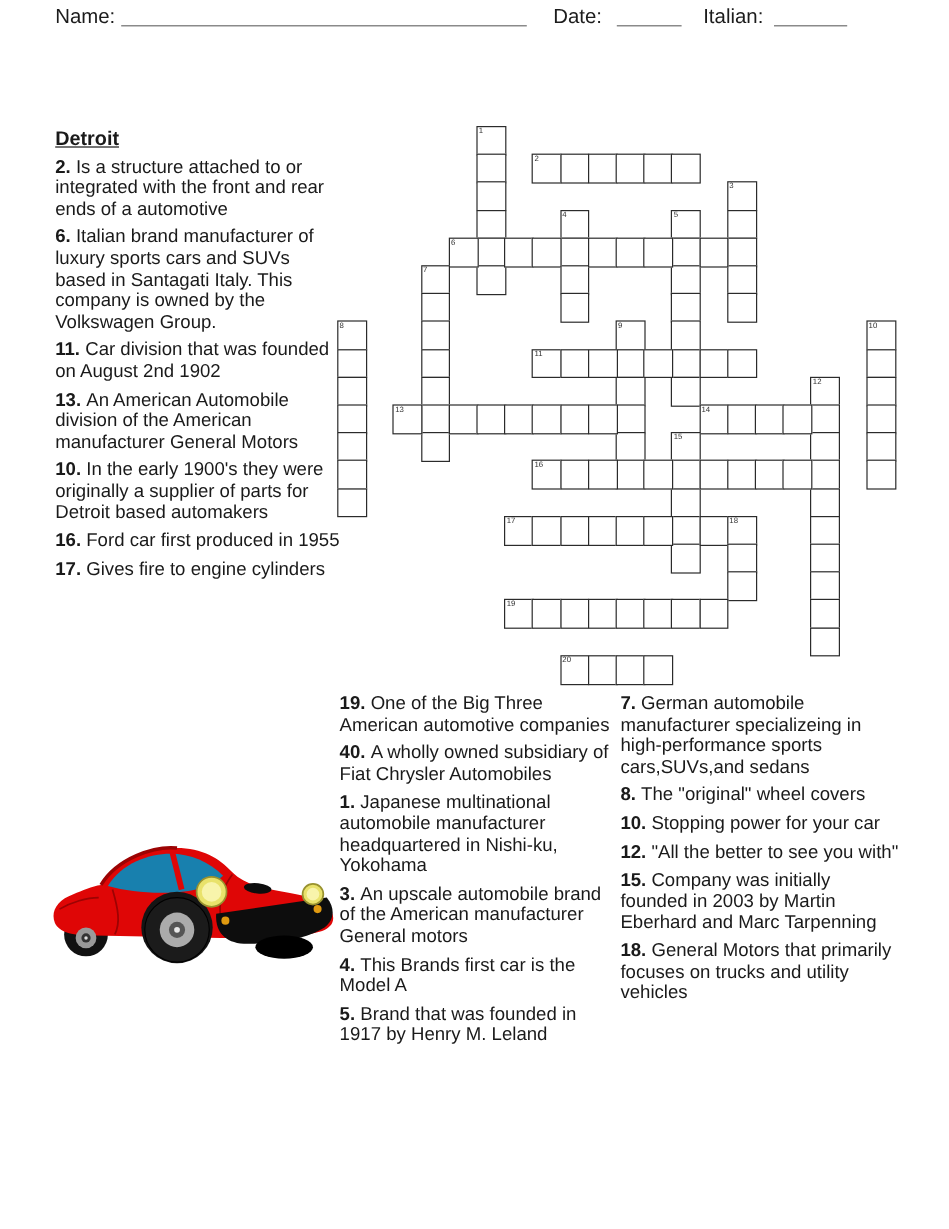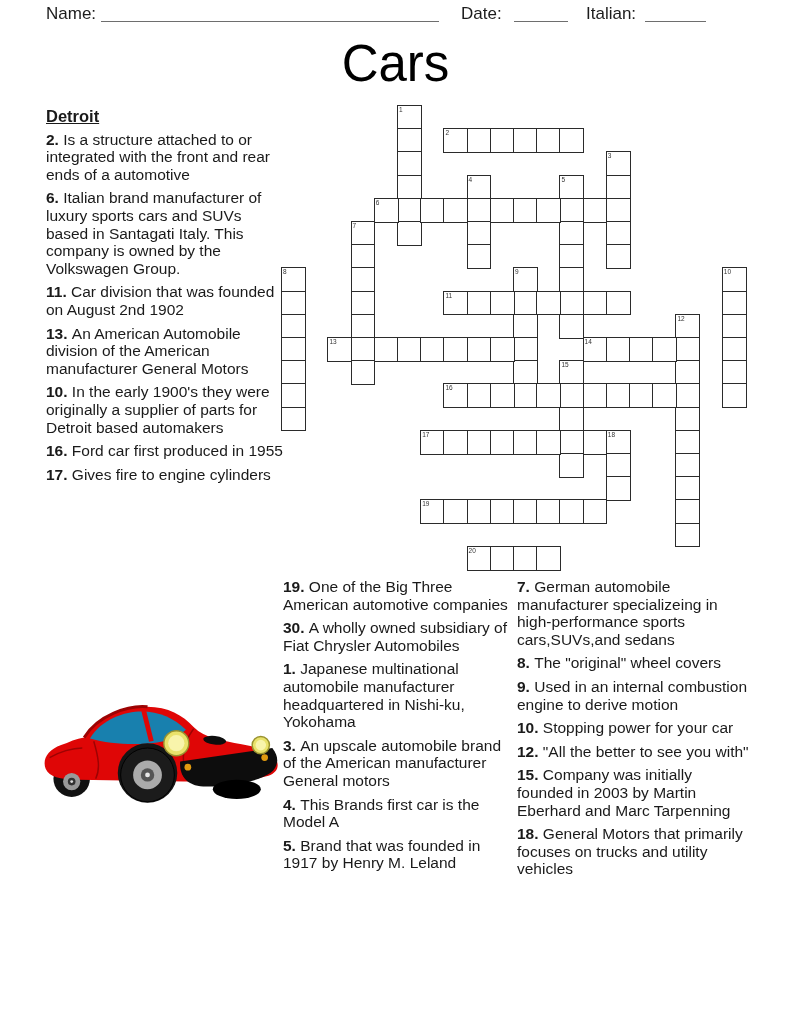--- a/index.html
+++ b/index.html
@@ -43,21 +43,20 @@
 
   <div>
     <span class="hdr-label" style="left:46px">Name:</span>
     <span class="blank-line" style="left:101px;width:338px"></span>
     <span class="hdr-label" style="left:461px">Date:</span>
     <span class="blank-line" style="left:514px;width:54px"></span>
     <span class="hdr-label" style="left:586px">Italian:</span>
     <span class="blank-line" style="left:645px;width:61px"></span>
   </div>
 
-  <div class="title">Cars</div>
 
   <div class="grid">
       <div class="cell" style="left: 116px; top: 0px; width: 24.9px; height: 24.9px;">
         <span class="cell-num">1</span>
       </div>
       <div class="cell" style="left: 116px; top: 23.2px; width: 24.9px; height: 24.9px;"></div>
       <div class="cell" style="left: 116px; top: 46.4px; width: 24.9px; height: 24.9px;"></div>
       <div class="cell" style="left: 116px; top: 69.6px; width: 24.9px; height: 24.9px;"></div>
       <div class="cell" style="left: 116px; top: 92.8px; width: 24.9px; height: 24.9px;"></div>
       <div class="cell" style="left: 116px; top: 116px; width: 24.9px; height: 24.9px;"></div>
@@ -223,30 +222,29 @@
       <p class="clue"><b>2. </b>Is a structure attached to or integrated with the front and rear ends of a automotive</p>
       <p class="clue"><b>6. </b>Italian brand manufacturer of luxury sports cars and SUVs based in Santagati Italy. This company is owned by the Volkswagen Group.</p>
       <p class="clue"><b>11. </b>Car division that was founded on August 2nd 1902</p>
       <p class="clue"><b>13. </b>An American Automobile division of the American manufacturer General Motors</p>
       <p class="clue"><b>10. </b>In the early 1900's they were originally a supplier of parts for Detroit based automakers</p>
       <p class="clue"><b>16. </b>Ford car first produced in 1955</p>
       <p class="clue"><b>17. </b>Gives fire to engine cylinders</p>
     </div>
   <div class="clue-col col-mid">
       <p class="clue"><b>19. </b>One of the Big Three American automotive companies</p>
-      <p class="clue"><b>30. </b>A wholly owned subsidiary of Fiat Chrysler Automobiles</p>
+      <p class="clue"><b>40. </b>A wholly owned subsidiary of Fiat Chrysler Automobiles</p>
       <p class="clue"><b>1. </b>Japanese multinational automobile manufacturer headquartered in Nishi-ku, Yokohama</p>
       <p class="clue"><b>3. </b>An upscale automobile brand of the American manufacturer General motors</p>
       <p class="clue"><b>4. </b>This Brands first car is the Model A</p>
       <p class="clue"><b>5. </b>Brand that was founded in 1917 by Henry M. Leland</p>
     </div>
   <div class="clue-col col-right">
       <p class="clue"><b>7. </b>German automobile manufacturer specializeing in high-performance sports cars,SUVs,and sedans</p>
       <p class="clue"><b>8. </b>The "original" wheel covers</p>
-      <p class="clue"><b>9. </b>Used in an internal combustion engine to derive motion</p>
       <p class="clue"><b>10. </b>Stopping power for your car</p>
       <p class="clue"><b>12. </b>"All the better to see you with"</p>
       <p class="clue"><b>15. </b>Company was initially founded in 2003 by Martin Eberhard and Marc Tarpenning</p>
       <p class="clue"><b>18. </b>General Motors that primarily focuses on trucks and utility vehicles</p>
     </div>
 
   <svg class="car" viewBox="0 0 250 120" aria-hidden="true">
 
     <circle cx="33" cy="92" r="19" fill="#111"></circle>
 

